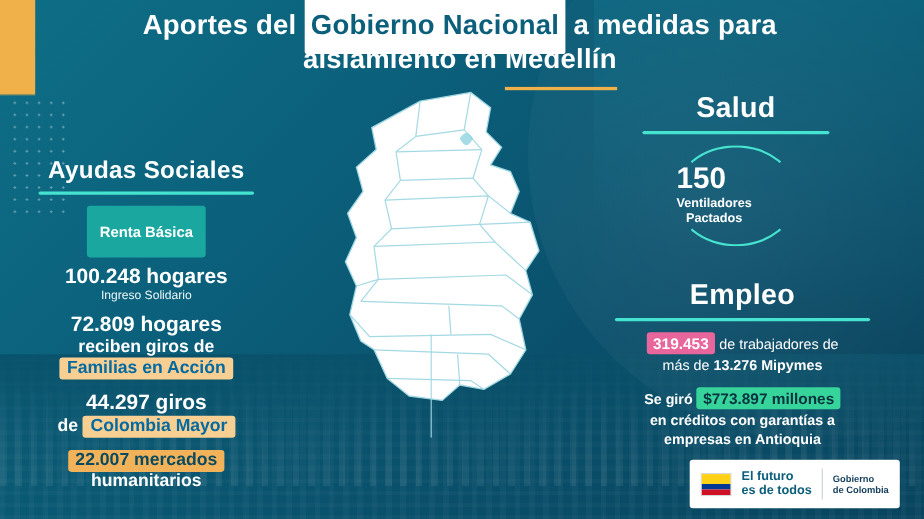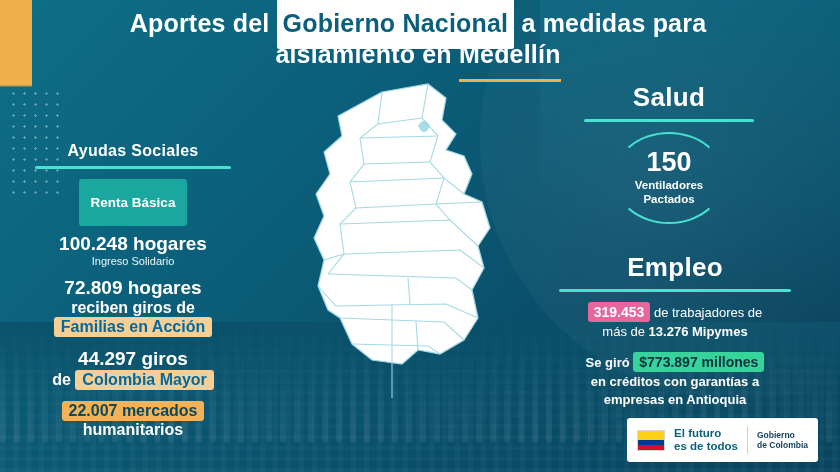--- a/index.html
+++ b/index.html
@@ -93,21 +93,21 @@
   
   .map-wrap {
     position: absolute;
     left: 232px; top: 78px;
     width: 380px; height: 320px;
   }
   .map-wrap svg { width: 100%; height: 100%; display: block; }
 
   
   .card-title {
-    font-size: 16px;
+    font-size: 22px;
     font-weight: bold;
     letter-spacing: .3px;
     text-align: center;
     color: #ffffff;
   }
   .title-rule {
     height: 3px;
     background: #46e3d0;
     border-radius: 2px;
     margin: 6px auto 10px;
@@ -177,21 +177,21 @@
   .salud .title-rule { width: 170px; }
   .salud-circle {
     margin: 2px auto 0;
     width: 108px; height: 88px;
     border: 2px solid #46e3d0;
     border-radius: 50%;
     border-left-color: transparent;
     border-right-color: transparent;
     display: flex;
     flex-direction: column;
-    align-items: center;
+    align-items: flex-start;
     justify-content: center;
   }
   .salud-num { font-size: 27px; font-weight: bold; line-height: 1; }
   .salud-cap { font-size: 11.5px; font-weight: bold; line-height: 1.2; margin-top: 3px; }
 
   
   .empleo {
     position: absolute;
     right: 34px; top: 252px;
     width: 262px;

